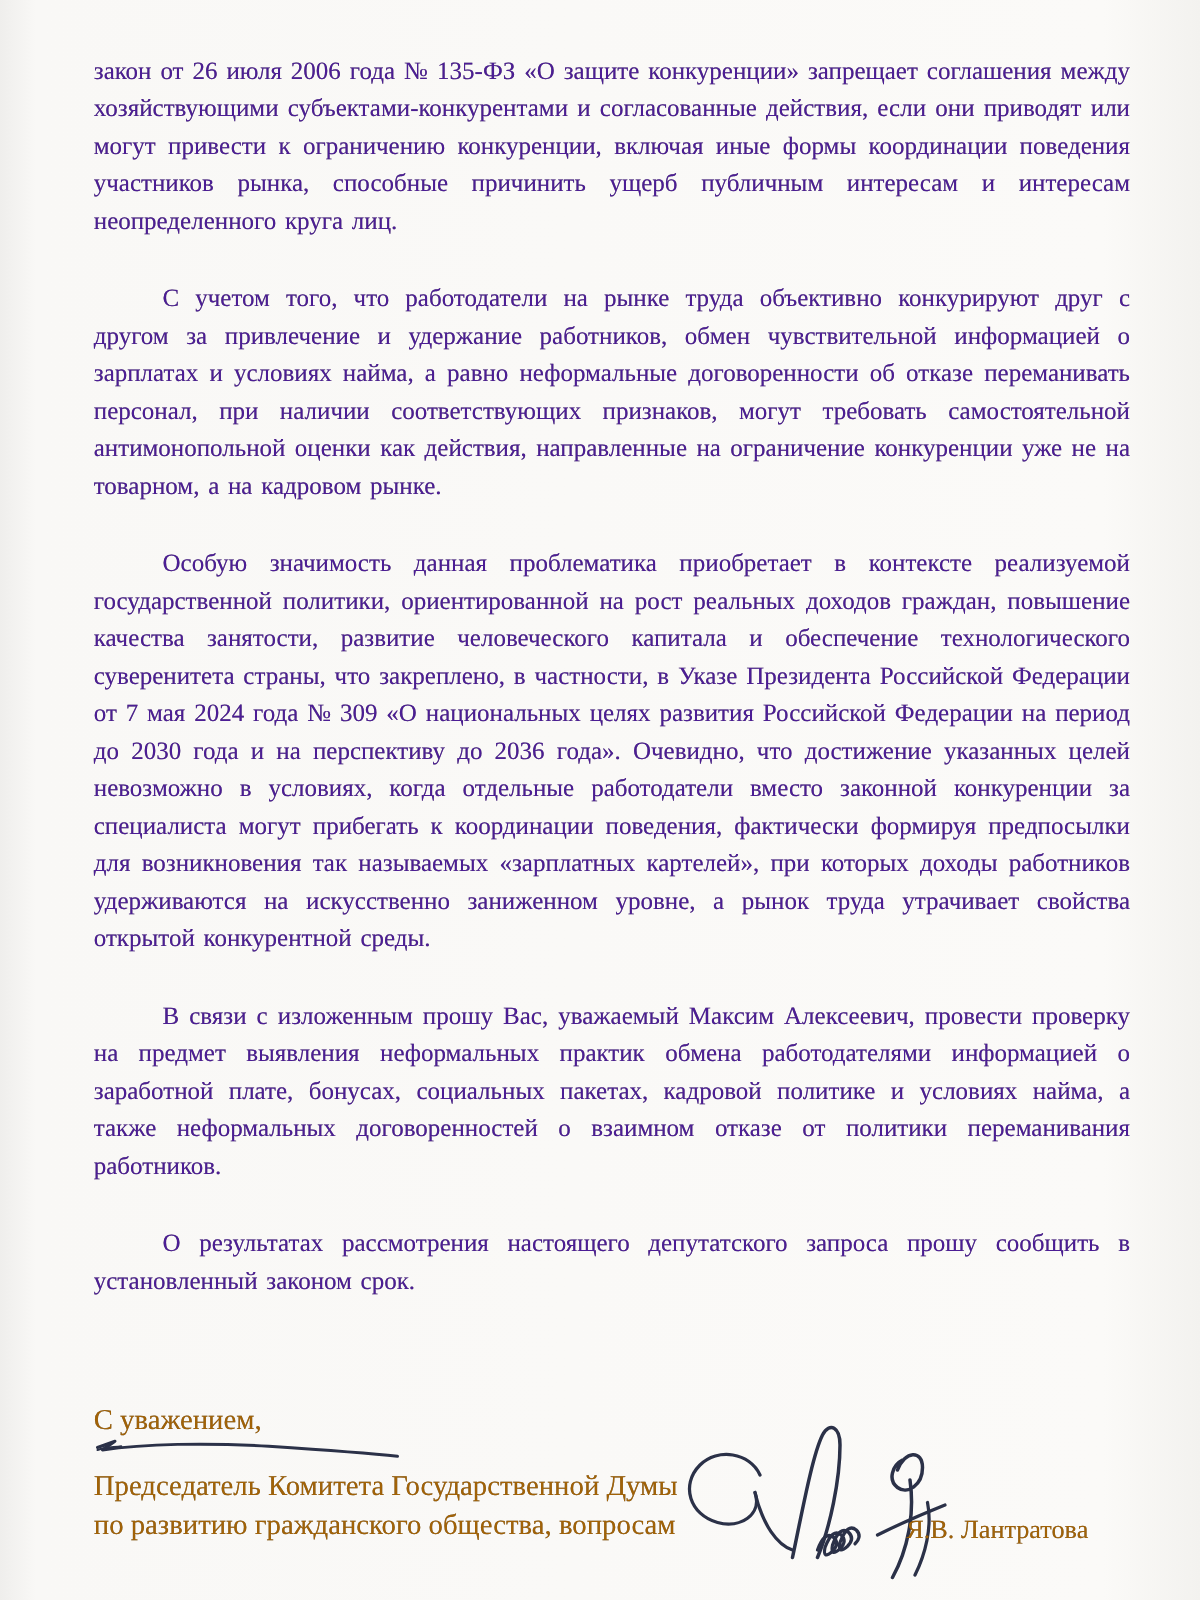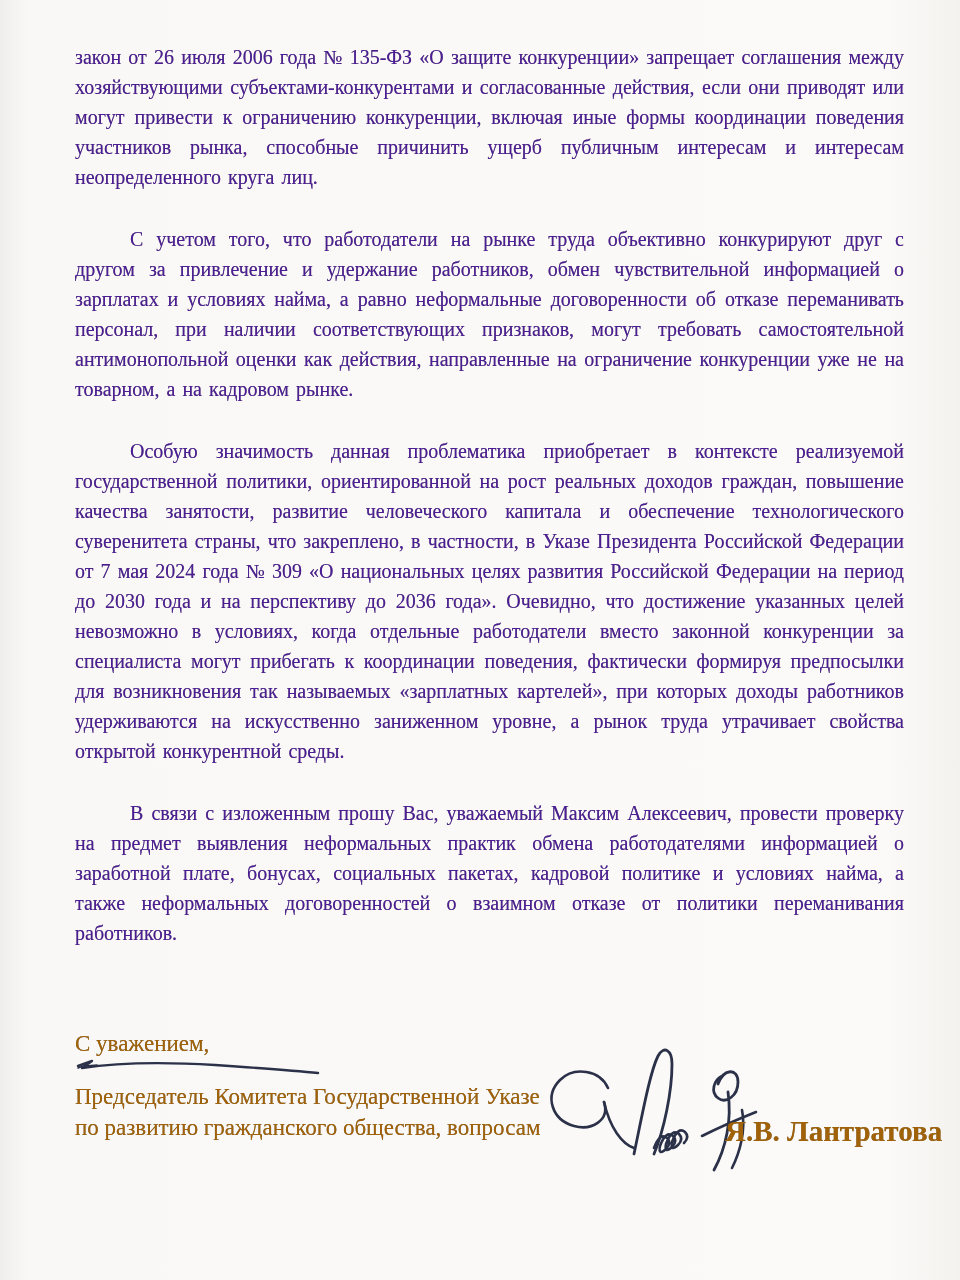--- a/index.html
+++ b/index.html
@@ -63,52 +63,52 @@
     position: absolute;
     left: 455px;
     top: 8px;
     pointer-events: none;
   }
   .signer-name {
     position: absolute;
     left: 650px;
     top: 88px;
     white-space: nowrap;
-    font-size: 29px;
-    font-weight: bold;
+    font-size: 21px;
   }
   .ink {
     stroke: #2b3148;
     fill: none;
     stroke-linecap: round;
     stroke-linejoin: round;
   }
 </style>
 </head>
 <body>
 
 <div class="page">
 
   <div class="body-text">
     <p>закон от 26 июля 2006 года № 135-ФЗ «О защите конкуренции» запрещает соглашения между хозяйствующими субъектами-конкурентами и согласованные действия, если они приводят или могут привести к ограничению конкуренции, включая иные формы координации поведения участников рынка, способные причинить ущерб публичным интересам и интересам неопределенного круга лиц.</p>
     <p class="indent">С учетом того, что работодатели на рынке труда объективно конкурируют друг с другом за привлечение и удержание работников, обмен чувствительной информацией о зарплатах и условиях найма, а равно неформальные договоренности об отказе переманивать персонал, при наличии соответствующих признаков, могут требовать самостоятельной антимонопольной оценки как действия, направленные на ограничение конкуренции уже не на товарном, а на кадровом рынке.</p>
     <p class="indent">Особую значимость данная проблематика приобретает в контексте реализуемой государственной политики, ориентированной на рост реальных доходов граждан, повышение качества занятости, развитие человеческого капитала и обеспечение технологического суверенитета страны, что закреплено, в частности, в Указе Президента Российской Федерации от 7 мая 2024 года № 309 «О национальных целях развития Российской Федерации на период до 2030 года и на перспективу до 2036 года». Очевидно, что достижение указанных целей невозможно в условиях, когда отдельные работодатели вместо законной конкуренции за специалиста могут прибегать к координации поведения, фактически формируя предпосылки для возникновения так называемых «зарплатных картелей», при которых доходы работников удерживаются на искусственно заниженном уровне, а рынок труда утрачивает свойства открытой конкурентной среды.</p>
     <p class="indent">В связи с изложенным прошу Вас, уважаемый Максим Алексеевич, провести проверку на предмет выявления неформальных практик обмена работодателями информацией о заработной плате, бонусах, социальных пакетах, кадровой политике и условиях найма, а также неформальных договоренностей о взаимном отказе от политики переманивания работников.</p>
+    <p class="indent">О результатах рассмотрения настоящего депутатского запроса прошу сообщить в установленный законом срок.</p>
   </div>
 
   <div class="closing">
     <p class="salutation">С уважением,</p>
 
     <svg class="salutation-underline" width="250" height="18" viewBox="0 0 250 18">
       <path class="ink" stroke-width="2.4" d="M3,9 l14,-5 l-10,7 C 40,6 90,5 140,8 C 185,11 215,13 243,16"></path>
       <path class="ink" stroke-width="1.6" d="M3,11 C 10,8 16,9 22,8"></path>
     </svg>
 
     <div class="position-block">
-      <span class="position-line">Председатель Комитета Государственной Указе</span>
+      <span class="position-line">Председатель Комитета Государственной Думы</span>
       <span class="position-line">по развитию гражданского общества, вопросам</span>
     </div>
 
     <svg class="signature-svg" width="240" height="140" viewBox="0 0 240 140">
 
       <path class="ink" stroke-width="2.6" d="M78,52 C70,34 44,30 30,44 C14,60 22,84 44,90 C62,95 80,84 74,66"></path>
 
       <path class="ink" stroke-width="2.6" d="M74,66 C80,92 92,108 104,112"></path>
 
       <path class="ink" stroke-width="2.8" d="M104,118 C112,80 120,36 128,20 C134,9 142,14 142,28 C142,56 134,94 124,118"></path>

